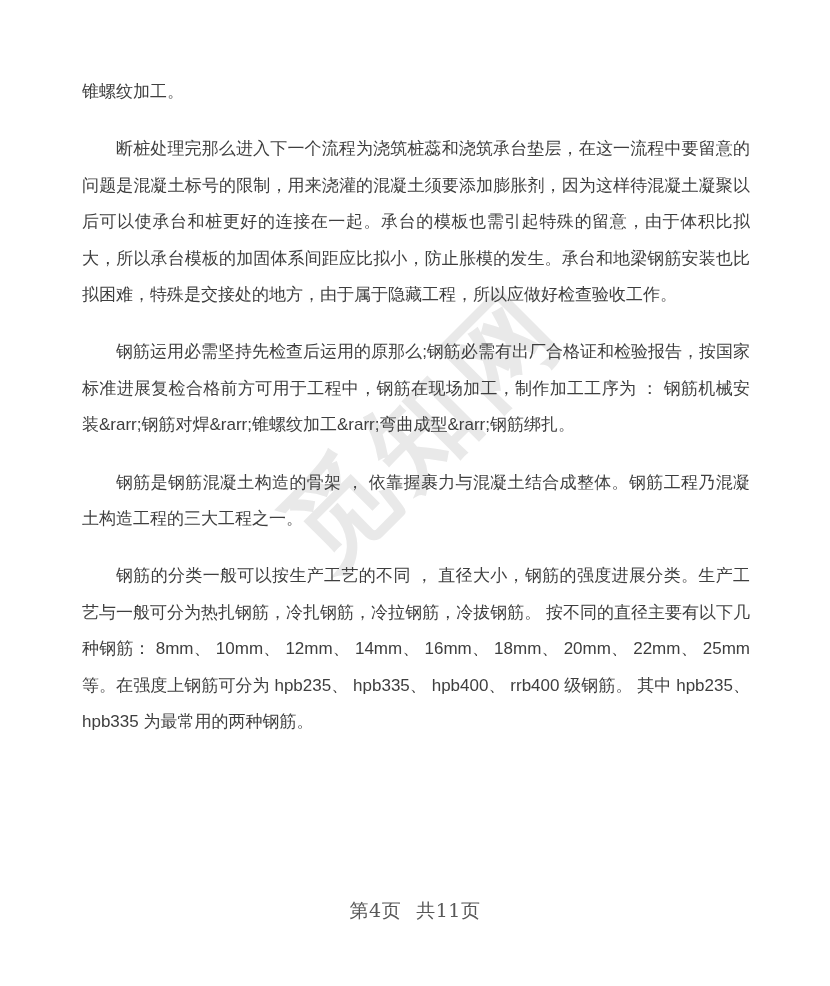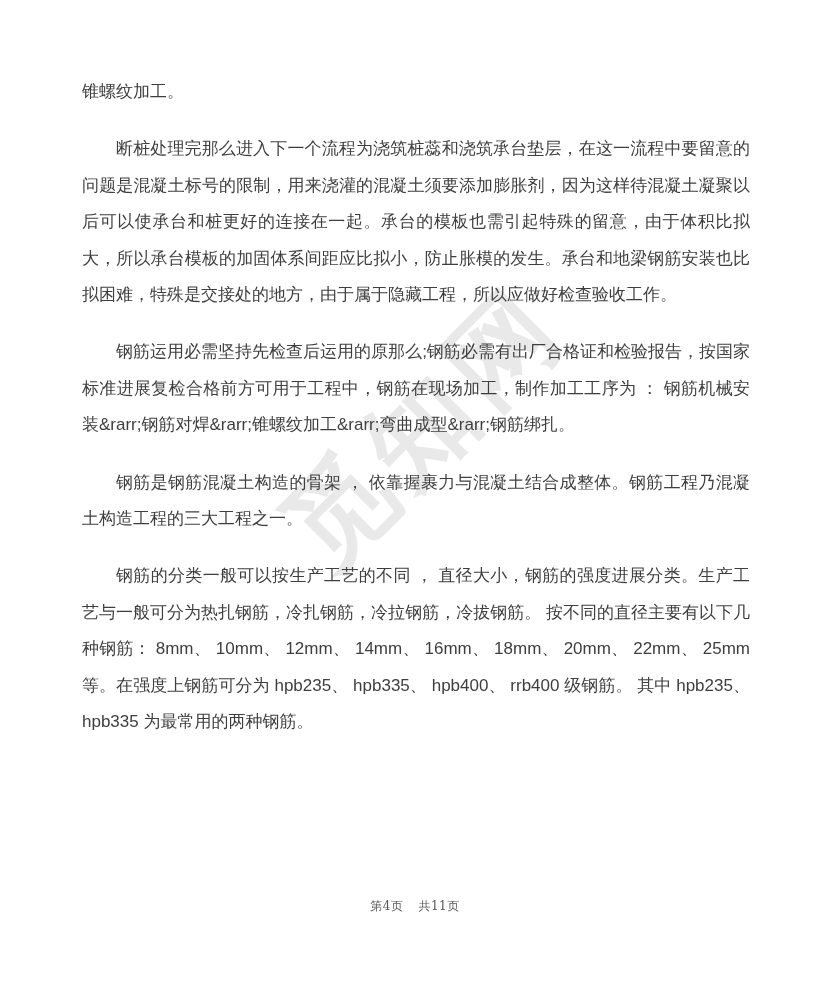--- a/index.html
+++ b/index.html
@@ -46,21 +46,21 @@
     word-break: break-all;
   }
   .page-footer {
     position: absolute;
     left: 0;
     top: 898px;
     width: 100%;
     text-align: center;
     z-index: 1;
     font-family: "DejaVu Serif", "Liberation Serif", serif;
-    font-size: 12px;
+    font-size: 19px;
     color: #585858;
     letter-spacing: 0.5px;
   }
   .page-footer .total {
     margin-left: 15px;
   }
 </style>
 </head>
 <body>
 

